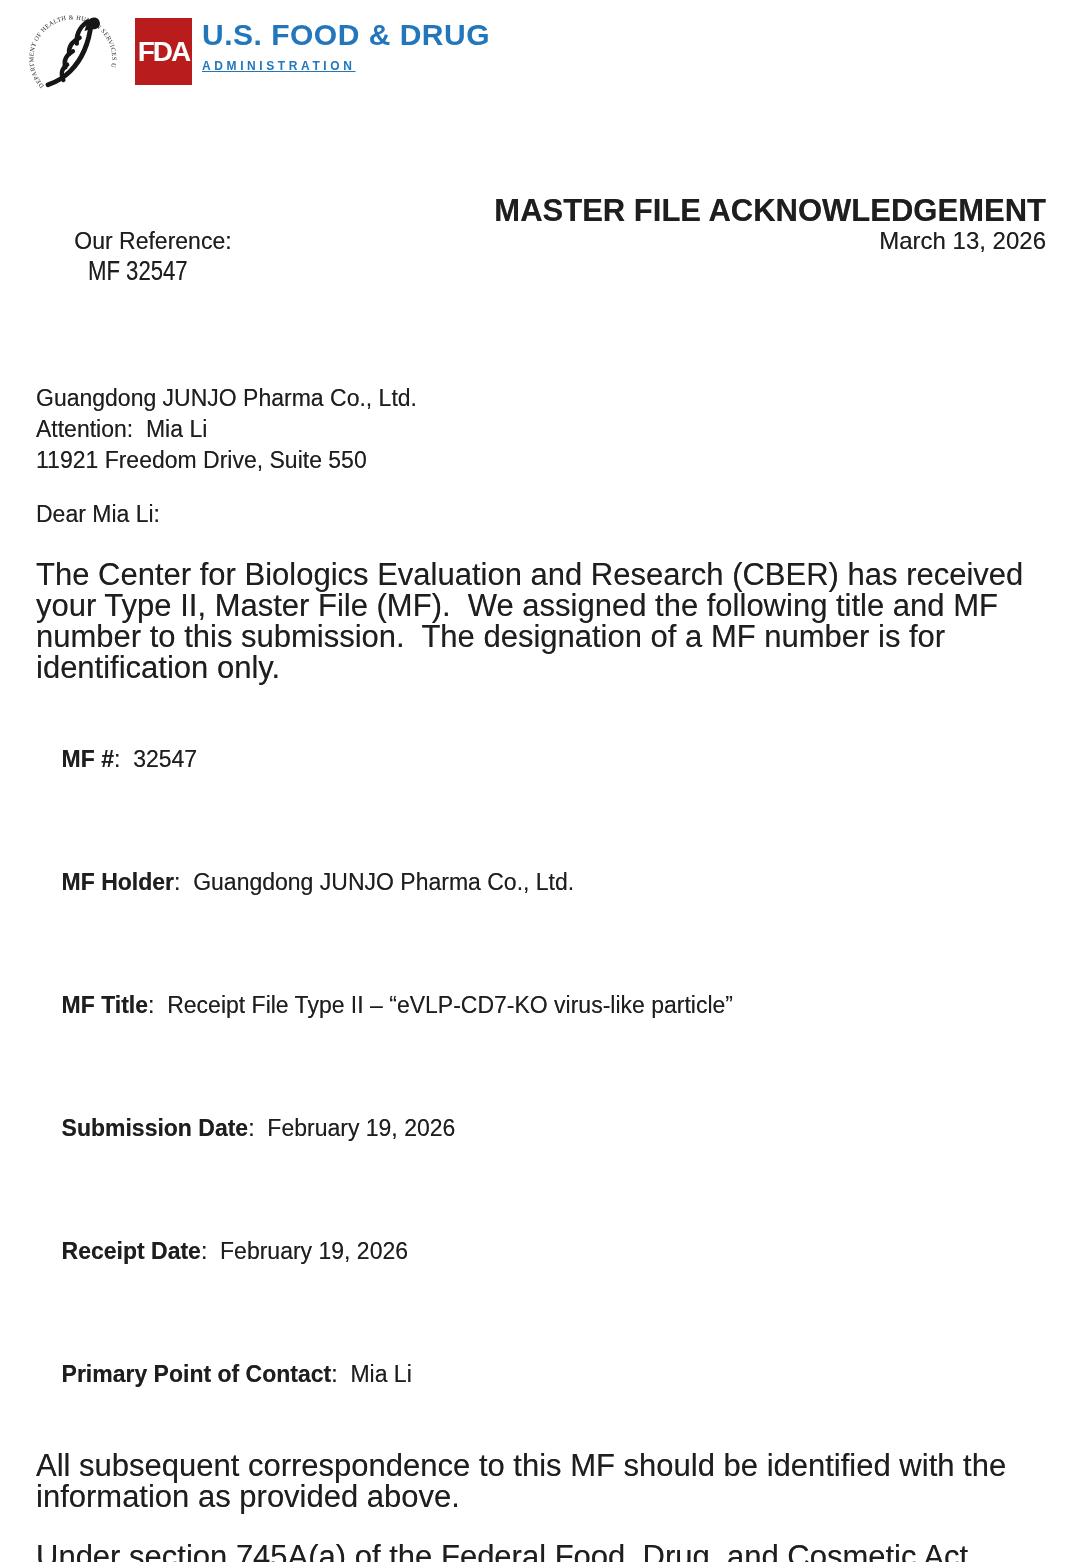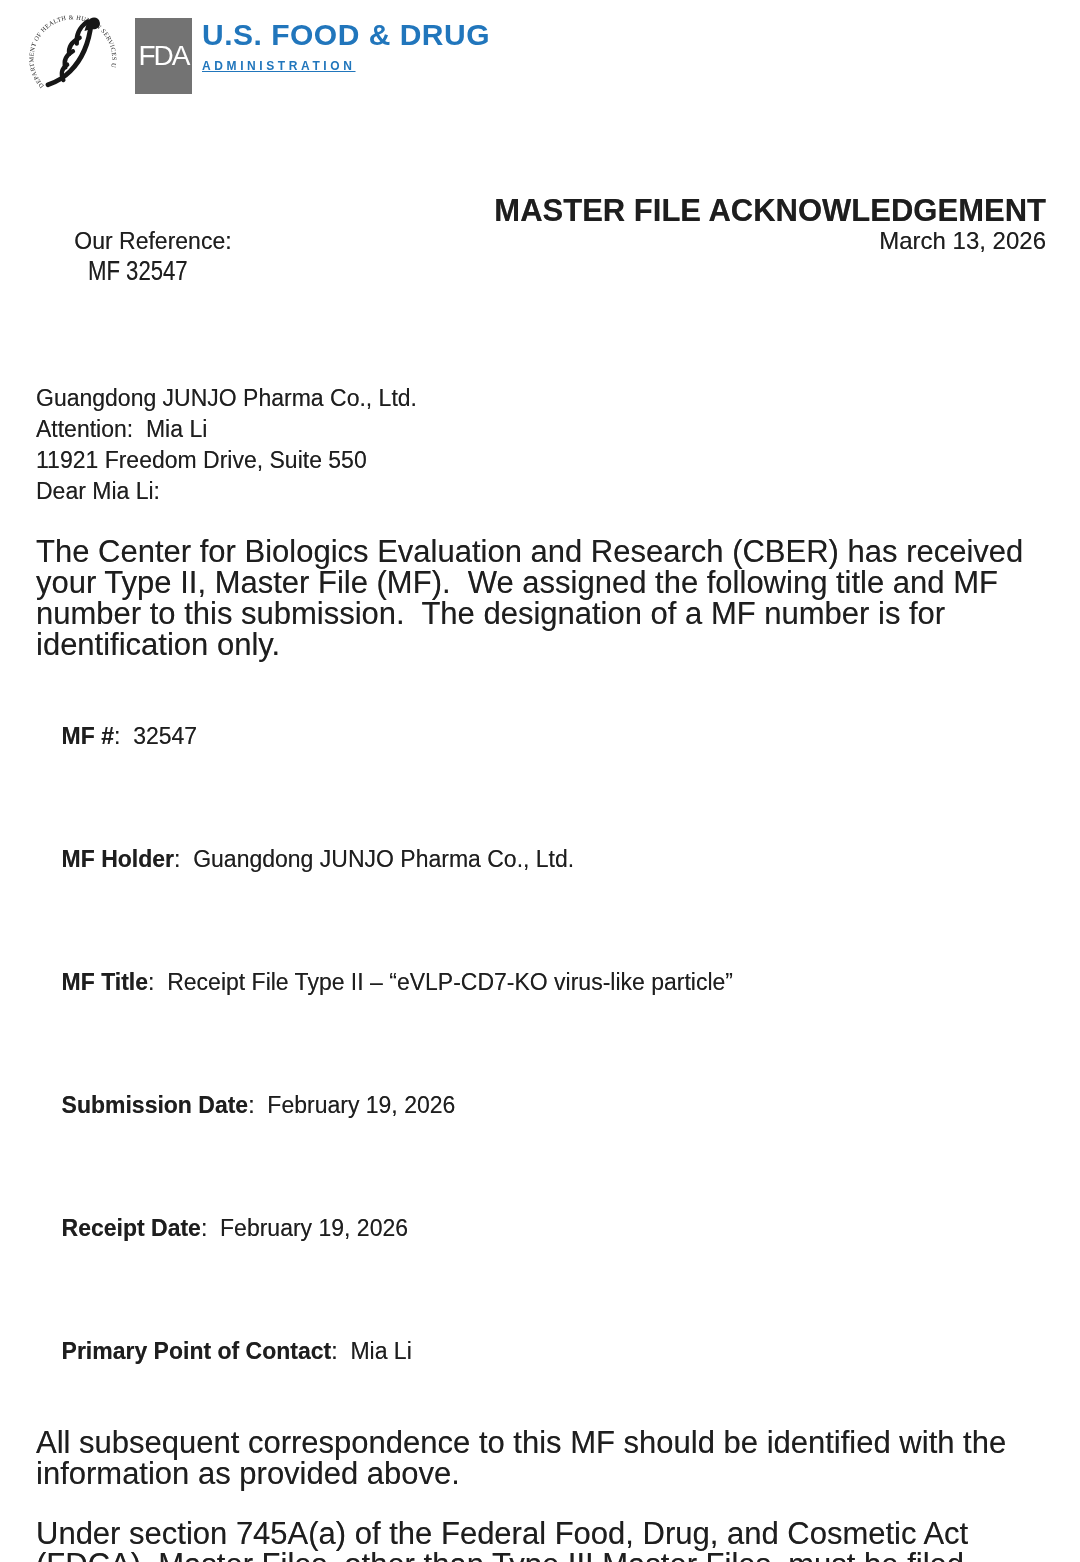--- a/index.html
+++ b/index.html
@@ -15,23 +15,23 @@
     box-sizing: border-box;
     padding: 8px 34px 0 36px;
     text-shadow: 0 0 0.5px rgba(20,20,20,0.55);
   }
 
   
   .masthead { height: 92px; position: relative; }
   .hhs-seal { position: absolute; left: -12px; top: 0; width: 96px; height: 96px; }
   .fda-lockup { position: absolute; left: 99px; top: 10px; display: flex; align-items: flex-start; }
   .fda-square {
-    width: 57px; height: 76px; background: #737373; color: #ffffff;
+    width: 57px; height: 67px; background: #b91c1c; color: #ffffff;
     display: flex; align-items: center; justify-content: center;
-    font-weight: normal; font-size: 28px; letter-spacing: -2px;
+    font-weight: bold; font-size: 28px; letter-spacing: -2px;
     text-shadow: none;
   }
   .fda-words { margin-left: 10px; color: #2176bc; text-shadow: none; }
   .brand1 { font-size: 30px; font-weight: bold; letter-spacing: 0.5px; line-height: 34px; }
   .brand2 { font-size: 12px; font-weight: bold; letter-spacing: 3.6px; line-height: 20px; margin-top: 4px; text-decoration: underline; }
 
   
   .ref-row { margin-top: 96px; display: flex; justify-content: space-between; align-items: flex-start; }
   .ref-left { font-size: 23px; line-height: 30px; white-space: pre-wrap; }
   .ref-value {
@@ -39,21 +39,21 @@
     transform: scaleX(0.82); transform-origin: left bottom;
     margin-left: 14px; letter-spacing: 0px;
   }
   .ref-right { text-align: right; }
   .doc-title { font-size: 31px; font-weight: bold; line-height: 30px; }
   .doc-date { font-size: 24px; line-height: 30px; }
 
   
   .addr-block { margin-top: 66px; }
   .addr-line, .body-line { font-size: 23px; line-height: 31px; white-space: pre-wrap; }
-  .salutation { font-size: 23px; line-height: 31px; }
+  .salutation { margin-top: 23px; font-size: 23px; line-height: 31px; }
   .para { margin: 29px 0 0 0; font-size: 31px; line-height: 31px; white-space: pre-wrap; overflow-wrap: break-word; }
   .field-row { margin-top: 30px; font-size: 23px; line-height: 31px; white-space: pre-wrap; }
   .field-row:first-of-type { margin-top: 29px; }
   .field-row b { font-weight: bold; }
 </style>
 </head>
 <body>
 
 <div class="page">
 

